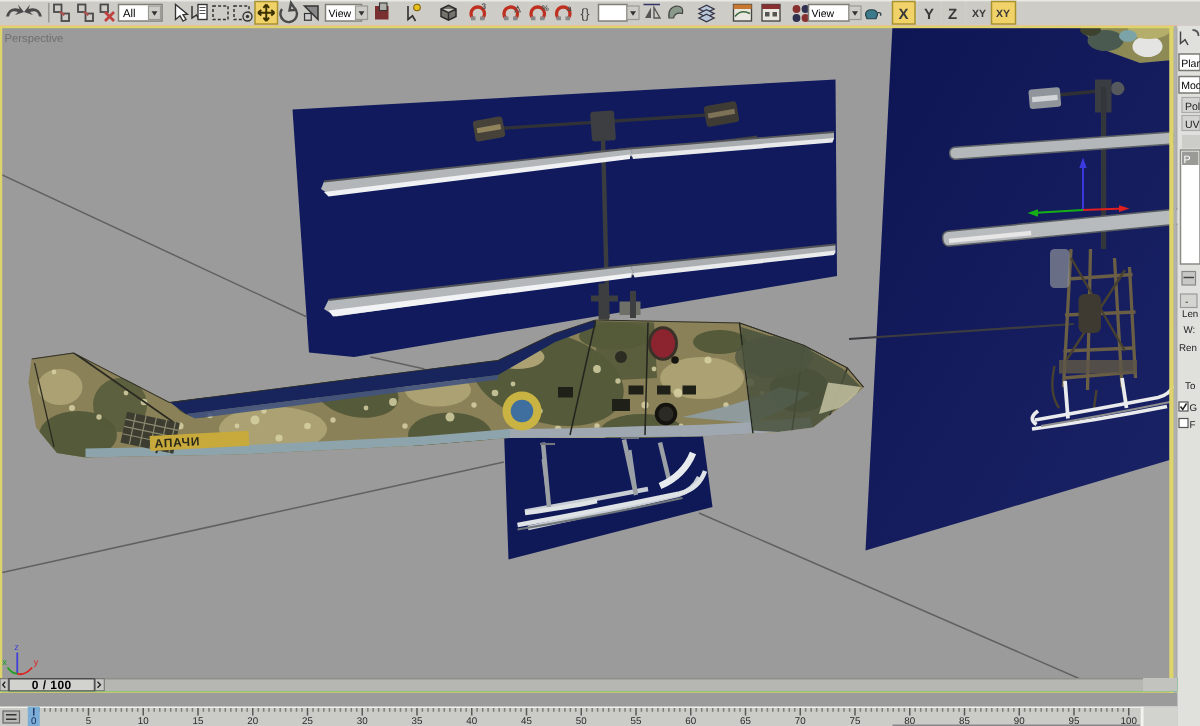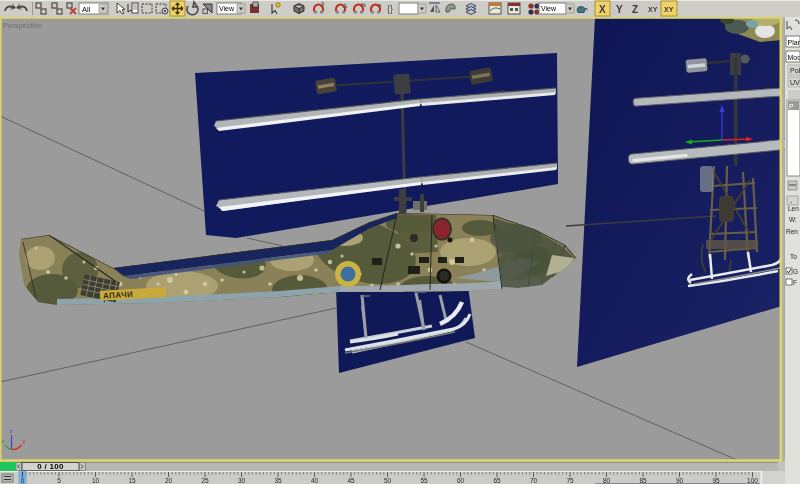--- a/index.html
+++ b/index.html
@@ -2,21 +2,21 @@
 <html><head>
 <meta charset="utf-8">
 <style>
 html,body{margin:0;padding:0;}
 svg{display:block;}
 #root{position:relative;width:800px;height:484px;overflow:hidden;
   font-family:"Liberation Sans",sans-serif;background:#9b9b9b;}
 #scene{position:absolute;left:0;top:0;width:800px;height:484px;}
 #toolbar{position:absolute;left:0;top:0;width:800px;height:17px;background:#fca5a5;}
 #panel{position:absolute;left:785px;top:17px;width:15px;height:445px;background:#e0e0dd;}
-#slider{position:absolute;left:0;top:462px;width:785px;height:9px;background:#22c55e;padding-left:16px;}
+#slider{position:absolute;left:0;top:452px;width:785px;height:9px;background:#22c55e;}
 #ruler{position:absolute;left:0;top:471px;width:785px;height:13px;background:#cbcbc7;}
 #endcap{position:absolute;left:785px;top:462px;width:15px;height:22px;background:#e0e0dd;}
 </style>
 </head>
 <body>
 <div id="root">
   <svg id="scene" width="800" height="484" viewBox="0 0 800 484">
     <defs>
       <linearGradient id="p2g" x1="0" y1="0" x2="1" y2="1">
         <stop offset="0" stop-color="#0e1554"></stop>

